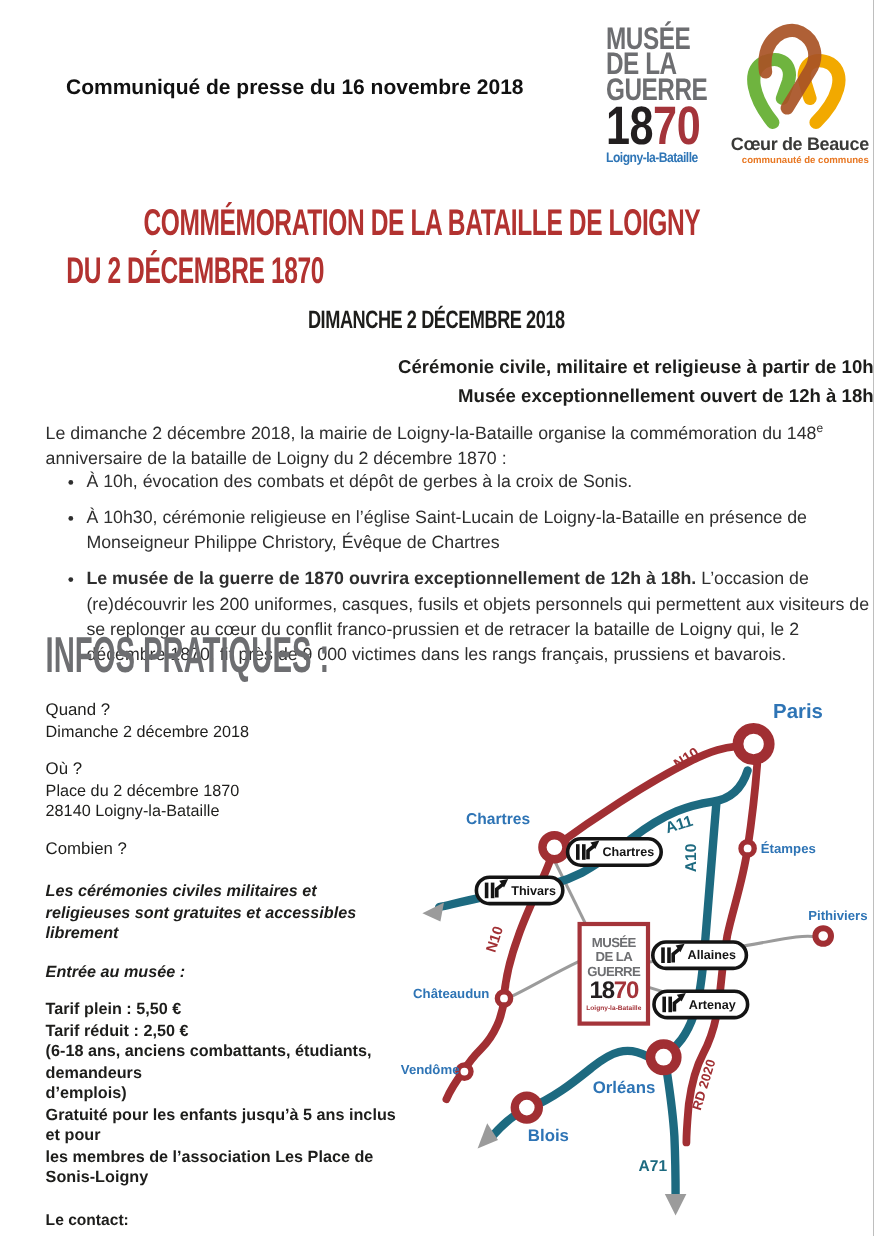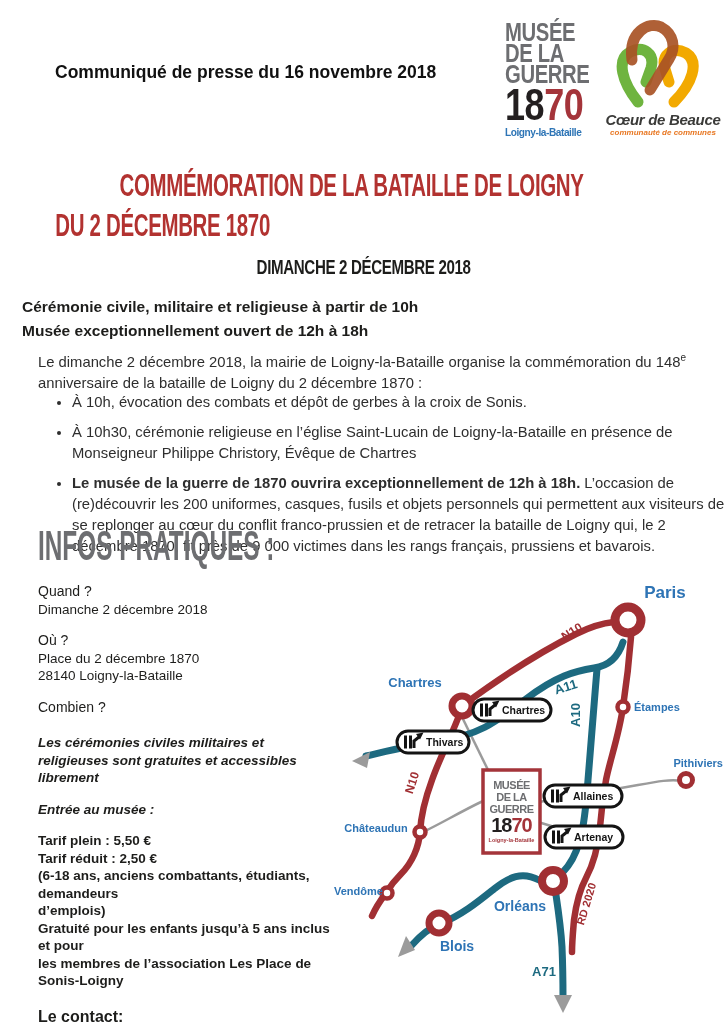--- a/index.html
+++ b/index.html
@@ -15,47 +15,47 @@
   .cond.left{transform-origin:left center;}
 
   
   .press-title{left:55px;top:62px;font-size:17.5px;font-weight:bold;color:#111;}
   .musee-logo{left:505px;top:22px;width:95px;line-height:1;}
   .musee-logo .l{font-size:26px;color:#6d6e71;line-height:21px;}
   .musee-logo .yr{font-size:45px;line-height:40px;letter-spacing:-1px;}
   .musee-logo .yr .b{color:#231f20;}
   .musee-logo .yr .r{color:#a4343a;}
   .musee-logo .pl{font-size:11.5px;color:#2e75b6;line-height:15px;letter-spacing:-.3px;}
-  .coeur-logo{left:602px;top:16px;width:122px;text-align:center;font-style:italic;}
+  .coeur-logo{left:602px;top:16px;width:122px;text-align:right;}
   .coeur-logo .nm{font-size:15px;font-weight:bold;color:#3a3a38;line-height:16px;letter-spacing:-.3px;}
   .coeur-logo .sb{font-size:8px;color:#e87722;font-weight:bold;line-height:10px;}
 
   
   .main-title{left:0;right:0;top:166px;text-align:left;color:#b23230;font-size:31px;line-height:40px;}
   .main-title .cond{transform:scaleX(.66);}
   .date-title{left:0;right:0;top:255px;text-align:center;color:#1d1d1b;font-size:21px;}
   .date-title .cond{transform:scaleX(.72);}
-  .sub-heads{left:0;right:0;top:295px;text-align:left;font-size:15.5px;font-weight:bold;color:#1d1d1b;line-height:24px;padding-left:22px;}
+  .sub-heads{left:0;right:0;top:295px;text-align:right;font-size:15.5px;font-weight:bold;color:#1d1d1b;line-height:24px;padding-left:22px;}
 
   
   .intro-par{left:38px;top:347px;width:658px;font-size:14.8px;line-height:21px;}
   sup{font-size:10px;}
   ul.points{left:38px;top:388px;width:660px;margin:4px;padding-left:30px;font-size:14.8px;line-height:21px;}
   ul.points li{margin-bottom:9px;}
   .b{font-weight:bold;}
 
   .infos-heading{left:38px;top:528px;font-size:42px;color:#6d6e71;line-height:36px;}
   .infos-heading .cond{transform:scaleX(.58);letter-spacing:0;}
 
   
   .info-col{left:38px;top:583px;width:295px;font-size:13.5px;line-height:17.5px;color:#1d1d1b;}
   .info-col .h{font-weight:normal;font-size:14px;}
   .info-col .it{font-weight:bold;font-style:italic;}
   .info-col .sb6{font-weight:600;}.gap14{height:14px;}.gap18{height:18px;}
-  .contact-label{font-weight:bold;font-size:16px;}
+  .contact-label{font-weight:bold;font-size:13px;}
 
   
   .map{left:330px;top:575px;width:398px;height:455px;}
   .map text{font-family:"Liberation Sans","DejaVu Sans",sans-serif;}
   text.city{fill:#2e74b5;font-weight:bold;}
   text.roadlab-red{fill:#a12f33;font-weight:bold;}
   text.roadlab-teal{fill:#1d6a80;font-weight:bold;}
   .road-red{stroke:#a12f33;stroke-width:6.5;fill:none;stroke-linecap:round;}
   .road-teal{stroke:#1d6a80;stroke-width:7;fill:none;stroke-linecap:round;}
   .road-gray{stroke:#9b9b9b;stroke-width:2.5;fill:none;}

